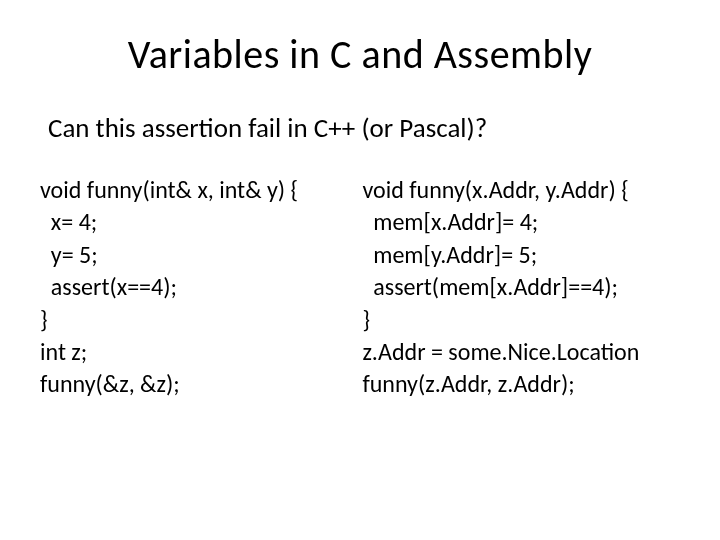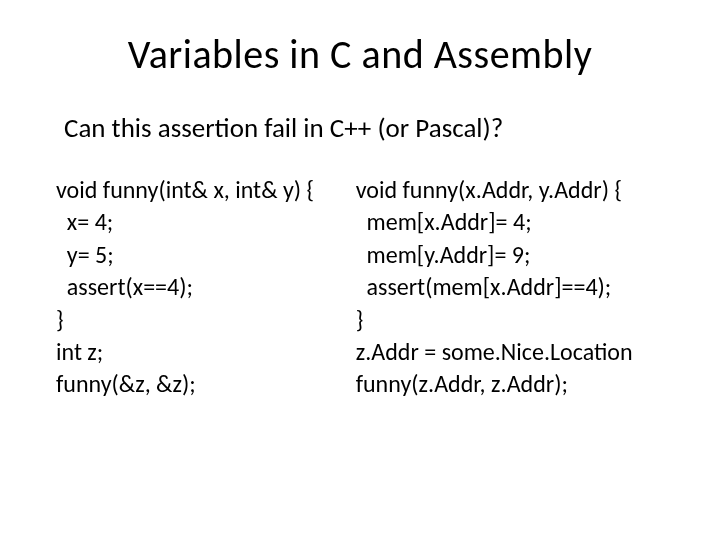--- a/index.html
+++ b/index.html
@@ -11,38 +11,38 @@
       width: 720px;
       height: 540px;
       background: #ffffff;
       font-family: Calibri, 'Segoe UI', Arial, sans-serif;
       color: #000000;
       overflow: hidden;
     }
     .slide {
       width: 100%;
       height: 100%;
-      padding: 30px 56px;
+      padding: 30px 40px;
     }
     .title {
       font-size: 40px;
       font-weight: 400;
       text-align: center;
       margin-bottom: 32px;
       letter-spacing: 0.5px;
     }
     .subtitle {
       font-size: 27px;
       font-weight: 400;
       margin-bottom: 30px;
       padding-left: 8px;
     }
     .columns {
       display: flex;
-      gap: 20px;
+      gap: 28px;
       padding-left: 0;
     }
     .col {
       flex: 1;
       font-size: 24px;
       line-height: 1.35;
       white-space: pre;
       font-family: Calibri, 'Segoe UI', Arial, sans-serif;
     }
     .col-left {
@@ -61,19 +61,19 @@
   <div class="columns">
     <div class="col col-left">void funny(int&amp; x, int&amp; y) {
   x= 4;
   y= 5;
   assert(x==4);
 }
 int z;
 funny(&amp;z, &amp;z);</div>
     <div class="col col-right">void funny(x.Addr, y.Addr) {
   mem[x.Addr]= 4;
-  mem[y.Addr]= 9;
+  mem[y.Addr]= 5;
   assert(mem[x.Addr]==4);
 }
 z.Addr = some.Nice.Location
 funny(z.Addr, z.Addr);</div>
   </div>
 </div>
 
 </body></html>

